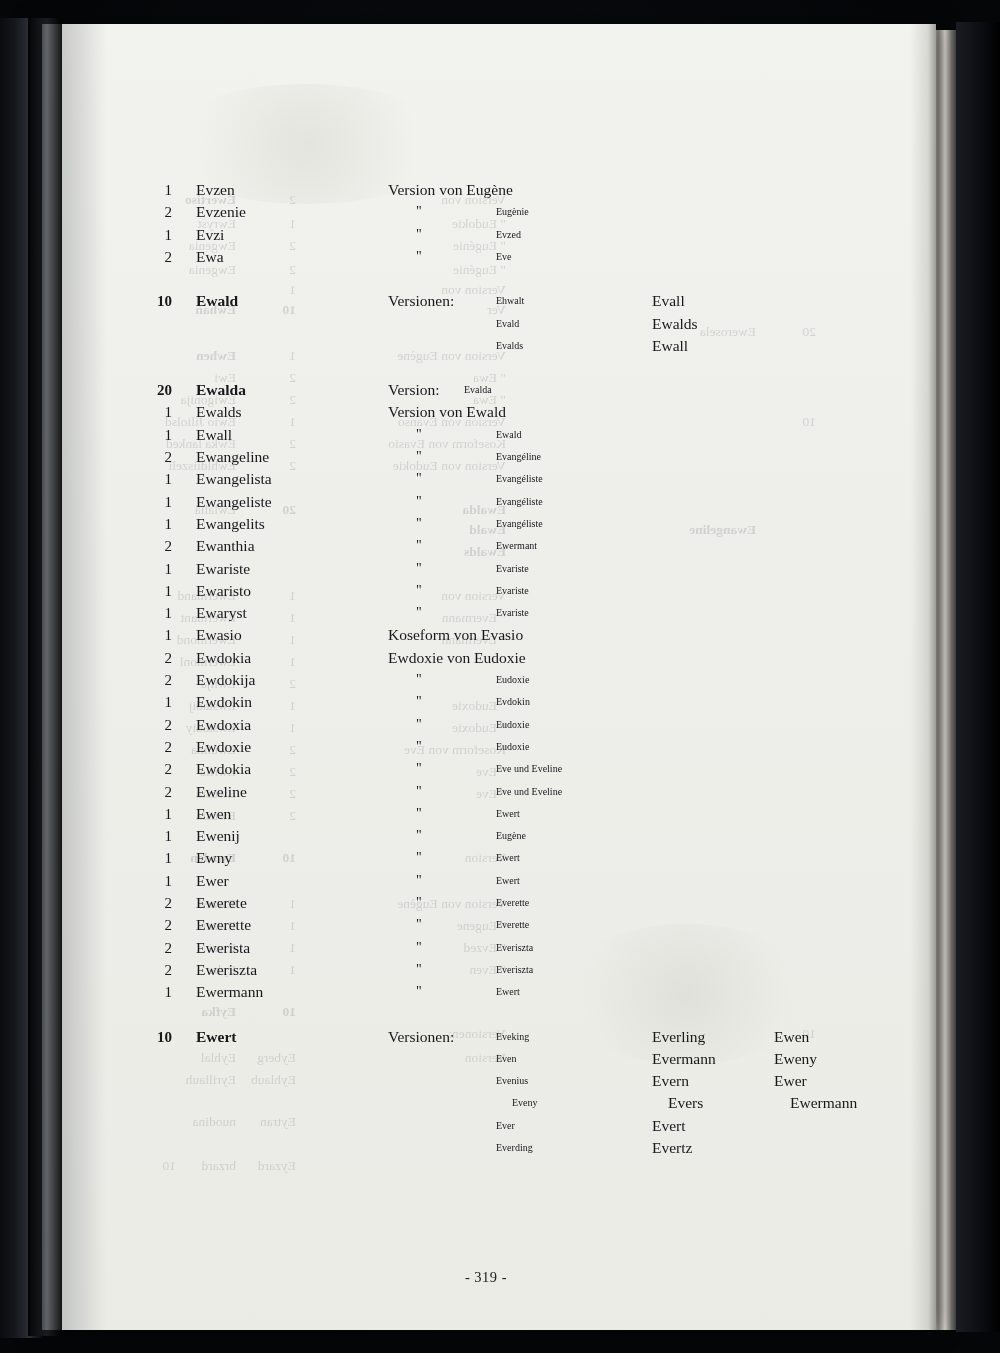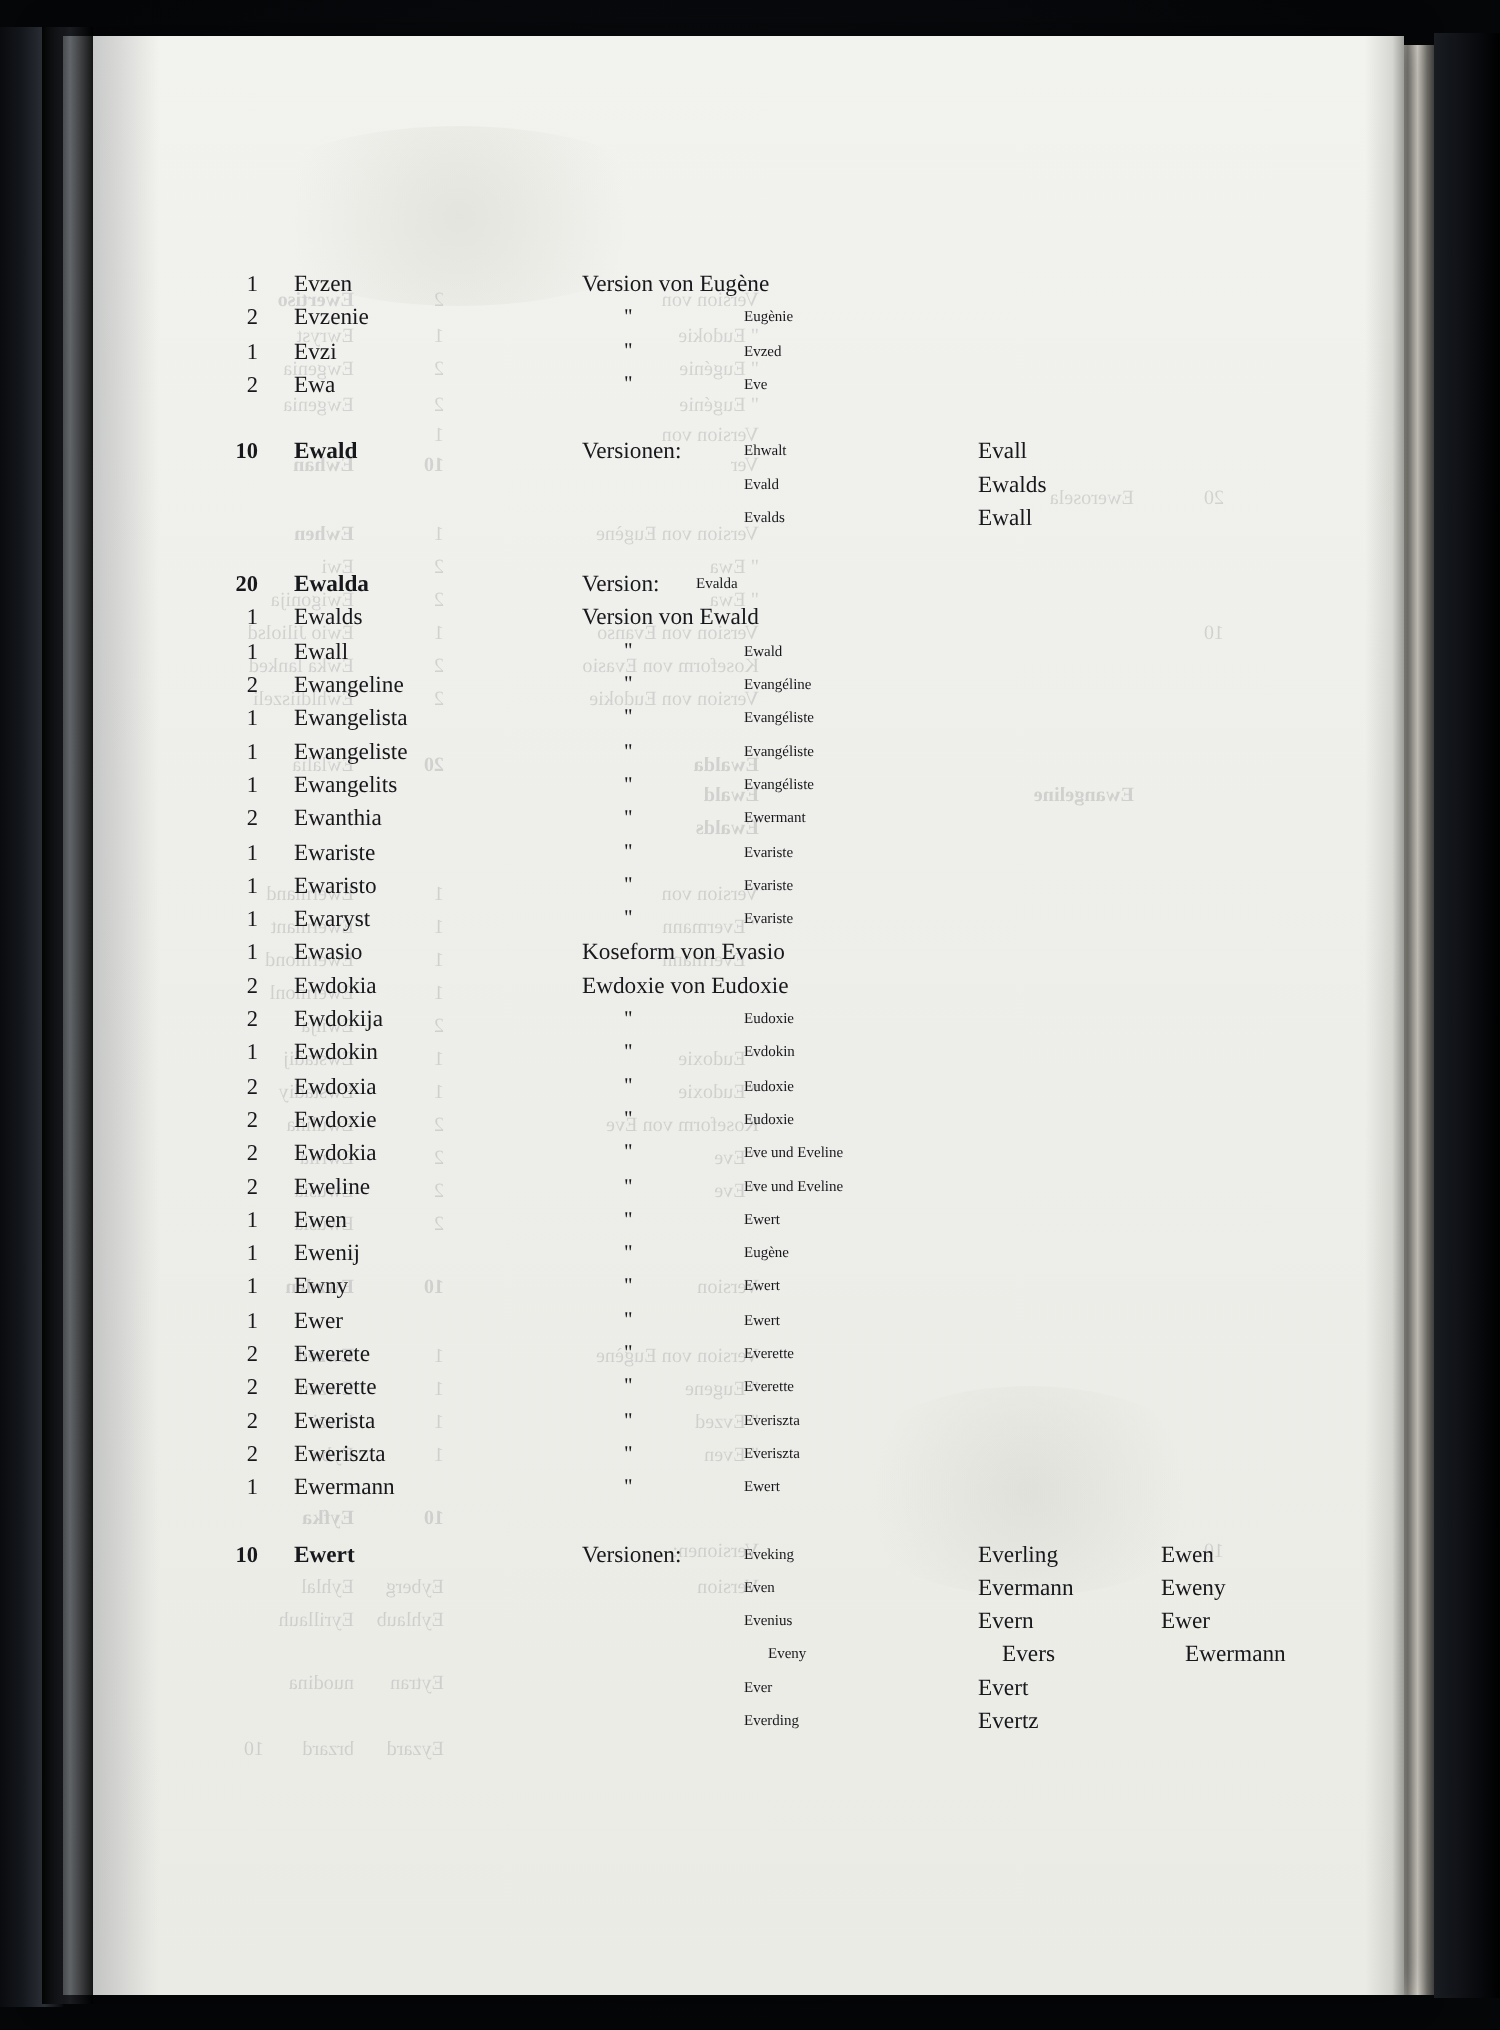--- a/index.html
+++ b/index.html
@@ -278,20 +278,21 @@
       <div class="g" style="left: 640px; top: 1090px;">Eytran</div>
       <div class="g" style="left: 700px; top: 1090px;">nuodina</div>
       <div class="g" style="left: 640px; top: 1134px;">Eyzard</div>
       <div class="g" style="left: 700px; top: 1134px;">brzard</div>
       <div class="g" style="left: 760px; top: 1134px;">10</div>
     </div>
 
   <div class="content" id="content">
     <div class="blotch" style="left:120px; top:60px; width:300px; height:120px;"></div>
     <div class="blotch" style="left:520px; top:900px; width:260px; height:140px;"></div>
+    <div class="pagenum">- 319 -</div>
   <div class="row" style="top: 155px; left: 0px; width: 900px;">
         <span class="col-num" style="left: 100px;">1</span>
         <span class="col-name">Evzen</span>
         <span class="col-ver">Version von Eugène</span>
       </div>
       <div class="row" style="top: 177.3px; left: 0px; width: 900px;">
         <span class="col-num" style="left: 100px;">2</span>
         <span class="col-name">Evzenie</span>
         <span class="quote">"</span>
         <span class="col-v1">Eugènie</span>

